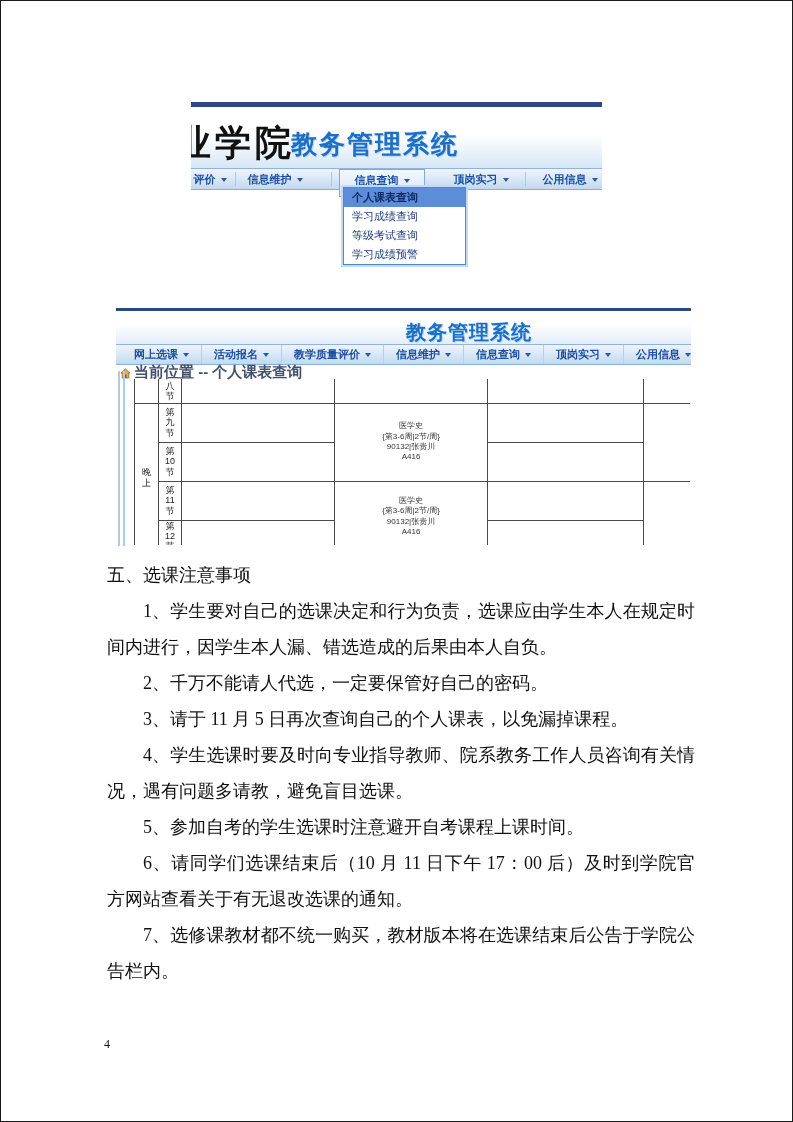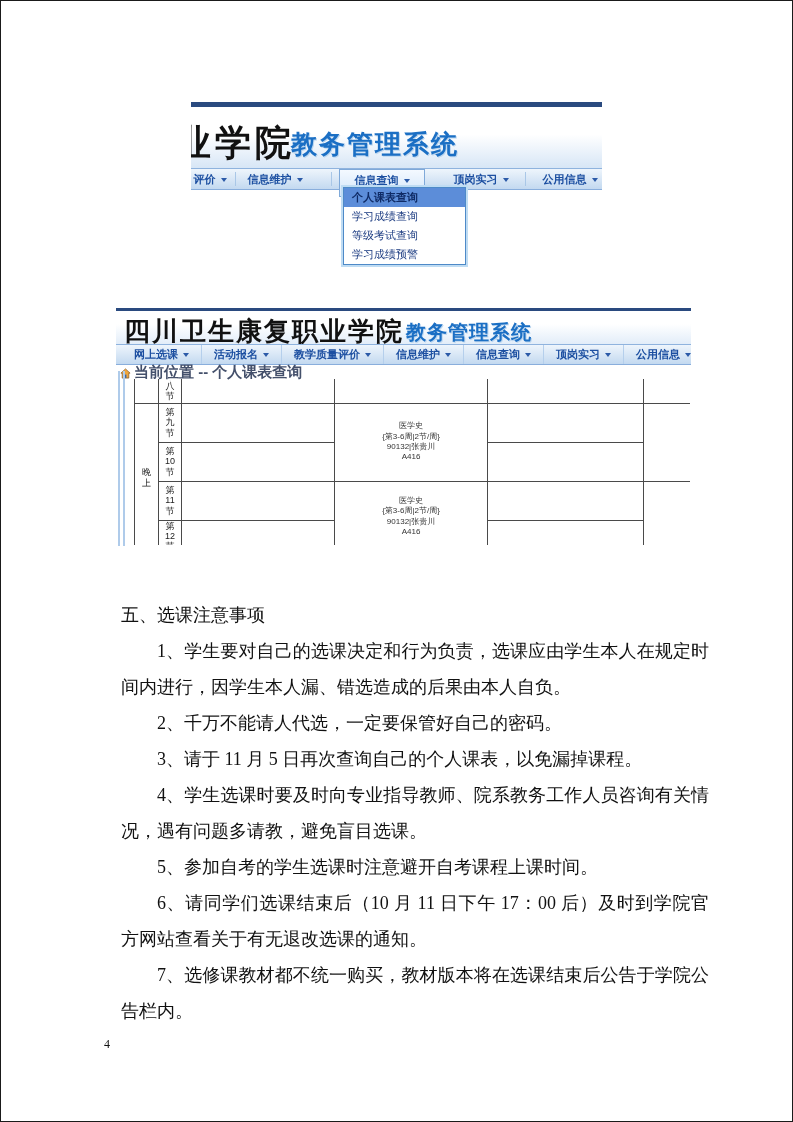--- a/index.html
+++ b/index.html
@@ -46,21 +46,21 @@
   .tt-wrap{position:absolute;left:18px;top:71px;width:556px;height:166px;overflow:hidden;}
   table.tt{border-collapse:collapse;table-layout:fixed;width:569px;}
   table.tt td{border:1px solid #4a4a4a;padding:0;font-size:8px;color:#222;text-align:center;vertical-align:middle;overflow:hidden;}
   table.tt tr.r-first td{border-top:none;}
   table.tt tr.r-last td{border-bottom:2px solid #333;}
   .vlabel{width:12px;margin:0 auto;word-break:break-all;line-height:1.15;font-size:9px;color:#222;}
   .clip-top{height:22px;display:flex;align-items:flex-end;justify-content:center;overflow:hidden;}
   .course{line-height:1.3;font-size:8px;color:#333;}
 
   
-  .notes{position:absolute;left:120px;top:556px;width:588px;font-family:"Liberation Serif",serif;font-size:18px;color:#111;margin-top:40px;}
+  .notes{position:absolute;left:106px;top:556px;width:588px;font-family:"Liberation Serif",serif;font-size:18px;color:#111;}
   .notes .head{line-height:36px;}
   .notes p{margin:0;text-indent:2em;line-height:36px;text-align:justify;}
   .pagenum{position:absolute;left:103px;top:1036px;font-family:"Liberation Serif",serif;font-size:12px;color:#111;}
 </style>
 </head>
 <body>
 
 <div class="page">
 
   <div class="ss1">
@@ -83,21 +83,20 @@
       <div class="dd-item dd-sel">个人课表查询</div>
       <div class="dd-item">学习成绩查询</div>
       <div class="dd-item">等级考试查询</div>
       <div class="dd-item">学习成绩预警</div>
     </div>
   </div>
 
   <div class="ss2">
     <div class="navybar"></div>
     <div class="ss2-header">
-      <div class="logo2">四川卫生康复职业学院</div>
       <div class="brand2">教务管理系统</div>
     </div>
     <div class="menubar">
       <div class="m2-item"><span>网上选课</span><span class="chev"></span></div>
       <div class="m2-item"><span>活动报名</span><span class="chev"></span></div>
       <div class="m2-item"><span>教学质量评价</span><span class="chev"></span></div>
       <div class="m2-item"><span>信息维护</span><span class="chev"></span></div>
       <div class="m2-item"><span>信息查询</span><span class="chev"></span></div>
       <div class="m2-item"><span>顶岗实习</span><span class="chev"></span></div>
       <div class="m2-item" style="border-right:none;"><span>公用信息</span><span class="chev"></span></div>

